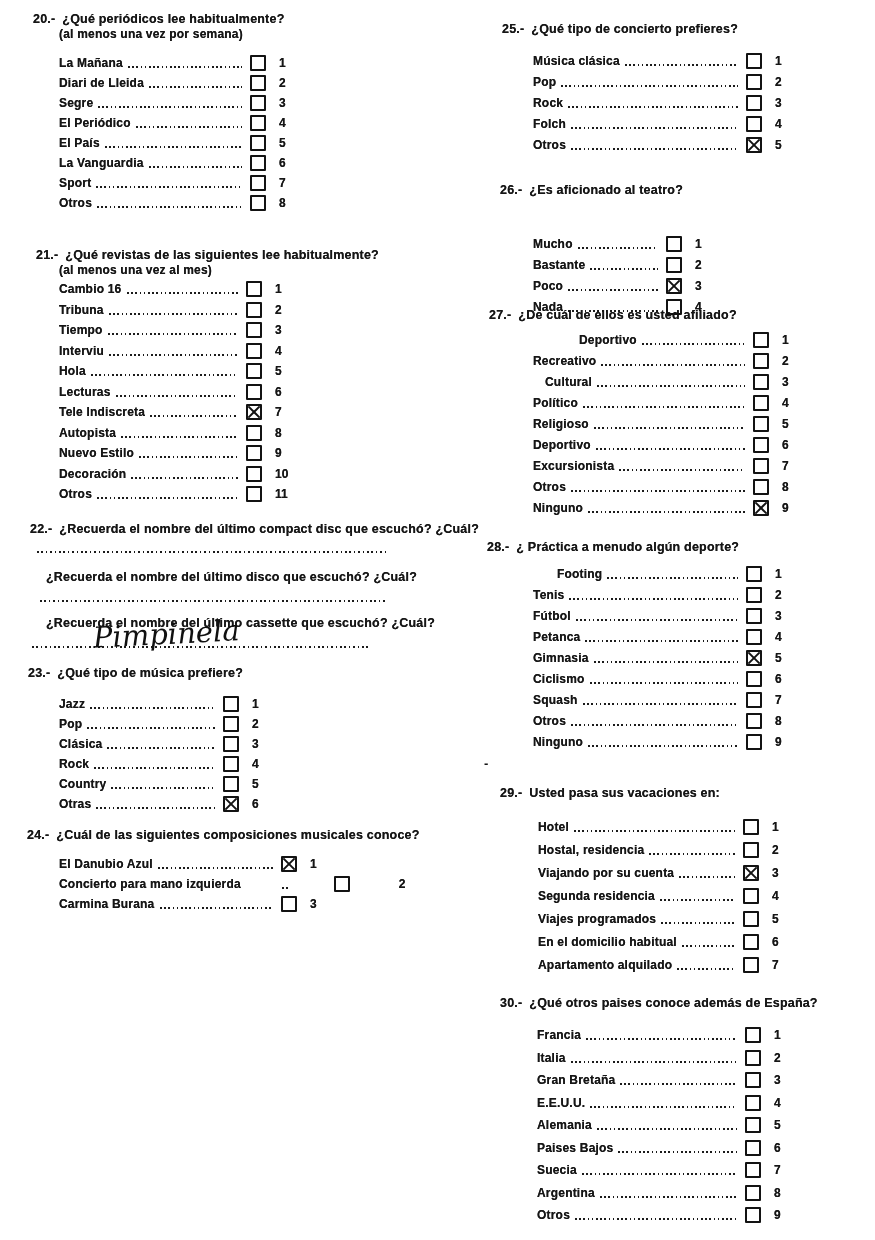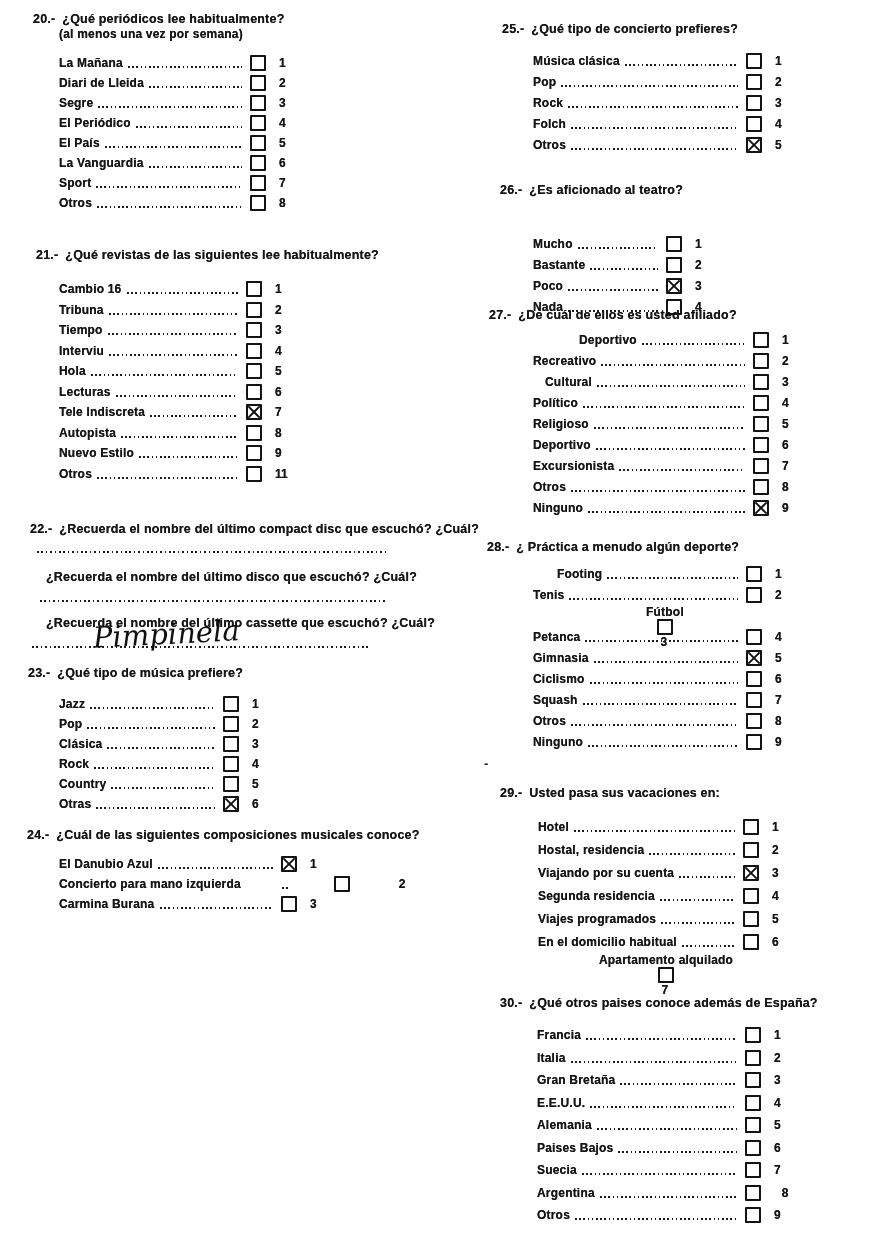--- a/index.html
+++ b/index.html
@@ -99,21 +99,21 @@
         <span class="box"></span>
         <span class="code">7</span>
       </div>
       <div class="opt" style="height: 20px;">
         <span class="lbl">Otros</span>
         <span class="leader"></span>
         <span class="box"></span>
         <span class="code">8</span>
       </div>
     </div>
-    <div class="qheader abs" style="left: 36px; top: 248px;"><span class="qnum">21.-</span><span>¿Qué revistas de las siguientes lee habitualmente?</span></div>
+    <div class="qheader abs" style="left: 36px; top: 248px;"><span class="qnum">21.-</span><span>¿Qué revistas de las siguientes lee habitualmente?</span><div class="qsub" style="margin-left: 23px;">(al menos una vez al mes)</div></div>
     <div class="abs" style="left: 59px; top: 279px; width: 238px;">
       <div class="opt" style="height: 20.5px;">
         <span class="lbl">Cambio 16</span>
         <span class="leader"></span>
         <span class="box"></span>
         <span class="code">1</span>
       </div>
       <div class="opt" style="height: 20.5px;">
         <span class="lbl">Tribuna</span>
         <span class="leader"></span>
@@ -154,20 +154,26 @@
         <span class="lbl">Autopista</span>
         <span class="leader"></span>
         <span class="box"></span>
         <span class="code">8</span>
       </div>
       <div class="opt" style="height: 20.5px;">
         <span class="lbl">Nuevo Estilo</span>
         <span class="leader"></span>
         <span class="box"></span>
         <span class="code">9</span>
+      </div>
+      <div class="opt" style="height: 20.5px;">
+        <span class="lbl">Decoración</span>
+        <span class="leader"></span>
+        <span class="box"></span>
+        <span class="code">10</span>
       </div>
       <div class="opt" style="height: 20.5px;">
         <span class="lbl">Otros</span>
         <span class="leader"></span>
         <span class="box"></span>
         <span class="code">11</span>
       </div>
     </div>
     <div class="openq abs" style="left: 30px; top: 522px;"><span class="qnum">22.-</span><span>¿Recuerda el nombre del último compact disc que escuchó? ¿Cuál?</span></div>
     <div class="answer-line abs" style="left: 37px; top: 551px; width: 350px;"></div>
@@ -360,21 +366,21 @@
         <span class="leader"></span>
         <span class="box"></span>
         <span class="code">1</span>
       </div>
       <div class="opt" style="height: 21px;">
         <span class="lbl">Tenis</span>
         <span class="leader"></span>
         <span class="box"></span>
         <span class="code">2</span>
       </div>
-      <div class="opt" style="height: 21px; flex-direction: column;">
+      <div class="opt" style="height: 21px;">
         <span class="lbl">Fútbol</span>
         <span class="leader"></span>
         <span class="box"></span>
         <span class="code">3</span>
       </div>
       <div class="opt" style="height: 21px;">
         <span class="lbl">Petanca</span>
         <span class="leader"></span>
         <span class="box"></span>
         <span class="code">4</span>
@@ -441,21 +447,21 @@
         <span class="leader"></span>
         <span class="box"></span>
         <span class="code">5</span>
       </div>
       <div class="opt" style="height: 23px;">
         <span class="lbl">En el domicilio habitual</span>
         <span class="leader"></span>
         <span class="box"></span>
         <span class="code">6</span>
       </div>
-      <div class="opt" style="height: 23px; flex-direction: column;">
+      <div class="opt" style="height: 23px;">
         <span class="lbl">Apartamento alquilado</span>
         <span class="leader"></span>
         <span class="box"></span>
         <span class="code">7</span>
       </div>
     </div>
     <div class="qheader abs" style="left: 500px; top: 996px;"><span class="qnum">30.-</span><span>¿Qué otros paises conoce además de España?</span></div>
     <div class="abs" style="left: 537px; top: 1024px; width: 259px;">
       <div class="opt" style="height: 22.5px;">
         <span class="lbl">Francia</span>
@@ -492,21 +498,21 @@
         <span class="leader"></span>
         <span class="box"></span>
         <span class="code">6</span>
       </div>
       <div class="opt" style="height: 22.5px;">
         <span class="lbl">Suecia</span>
         <span class="leader"></span>
         <span class="box"></span>
         <span class="code">7</span>
       </div>
-      <div class="opt" style="height: 22.5px; text-align: center;">
+      <div class="opt" style="height: 22.5px;">
         <span class="lbl">Argentina</span>
         <span class="leader"></span>
         <span class="box"></span>
         <span class="code">8</span>
       </div>
       <div class="opt" style="height: 22.5px;">
         <span class="lbl">Otros</span>
         <span class="leader"></span>
         <span class="box"></span>
         <span class="code">9</span>

